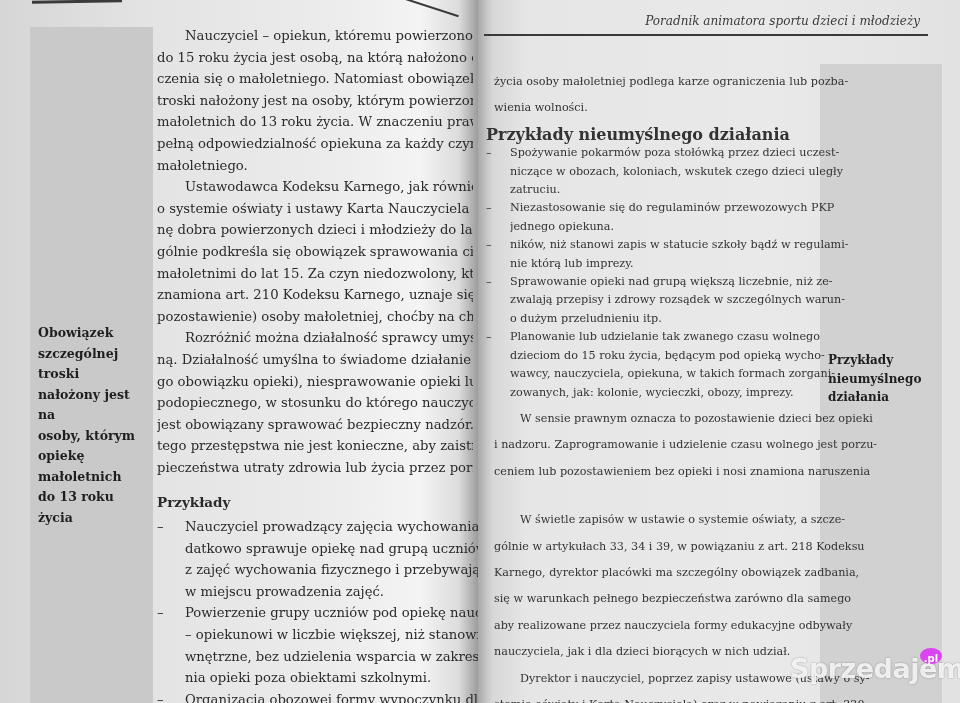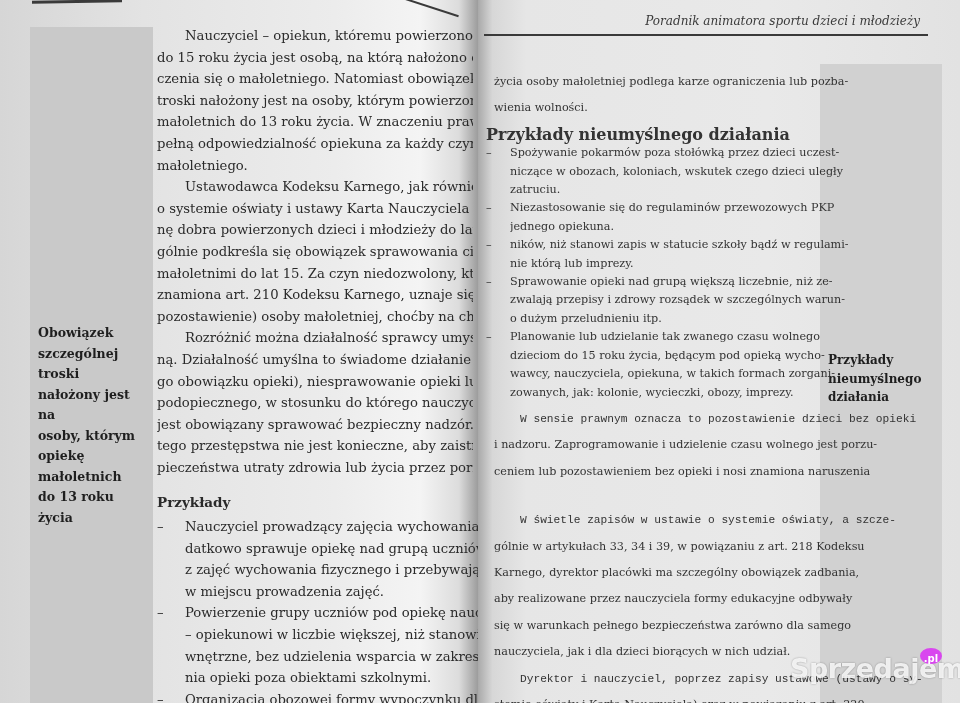--- a/index.html
+++ b/index.html
@@ -58,21 +58,21 @@
   }
   .margin-note-right {
     position:absolute; left:350px; top:351px; width:110px;
     font-weight:bold; font-size:12px; line-height:18.5px; color:#1e1e1e;
   }
   .right-text {
     position:absolute; left:8px; top:65px; width:326px;
     font-size:11.2px; line-height:18.4px; color:#333;
   }
   .right-text p { margin:8px; text-align:justify; white-space:nowrap; }
-  .right-text .indent { text-indent:26px;font-family:Liberation Mono, monospace; }
+  .right-text .indent { text-indent:26px; }
   .right-text h4 { margin:6px 0 0 0; font-size:16px; font-weight:bold; }
   .right-text .bullet .dash { width:24px; flex:0 0 24px; }
   .right-text .gap { height:14px; }
 
   .watermark {
     position:absolute; left:790px; top:653px;
     font-family:"DejaVu Sans", "Liberation Sans", sans-serif;
     font-weight:bold; font-size:27px; color:rgba(255,255,255,0.85);
     letter-spacing:-0.5px;
     text-shadow:0 0 2px rgba(0,0,0,0.35);
@@ -217,22 +217,22 @@
 
     <p class="indent">W sensie prawnym oznacza to pozostawienie dzieci bez opieki</p>
     <p>i nadzoru. Zaprogramowanie i udzielenie czasu wolnego jest porzu-</p>
     <p>ceniem lub pozostawieniem bez opieki i nosi znamiona naruszenia</p>
 
     <div class="gap"></div>
 
     <p class="indent">W świetle zapisów w ustawie o systemie oświaty, a szcze-</p>
     <p>gólnie w artykułach 33, 34 i 39, w powiązaniu z art. 218 Kodeksu</p>
     <p>Karnego, dyrektor placówki ma szczególny obowiązek zadbania,</p>
+    <p>się w warunkach pełnego bezpieczeństwa zarówno dla samego</p>
     <p>aby realizowane przez nauczyciela formy edukacyjne odbywały</p>
-    <p>się w warunkach pełnego bezpieczeństwa zarówno dla samego</p>
     <p>nauczyciela, jak i dla dzieci biorących w nich udział.</p>
 
     <p class="indent">Dyrektor i nauczyciel, poprzez zapisy ustawowe (ustawy o sy-</p>
     <p>stemie oświaty i Karta Nauczyciela) oraz w powiązaniu z art. 220</p>
     <p>runkach ustalonych przez dyrektora szkoły, zapisanych w statucie</p>
 
   </div>
 </div>
 
 <div class="watermark">Sprzedajemy</div>

